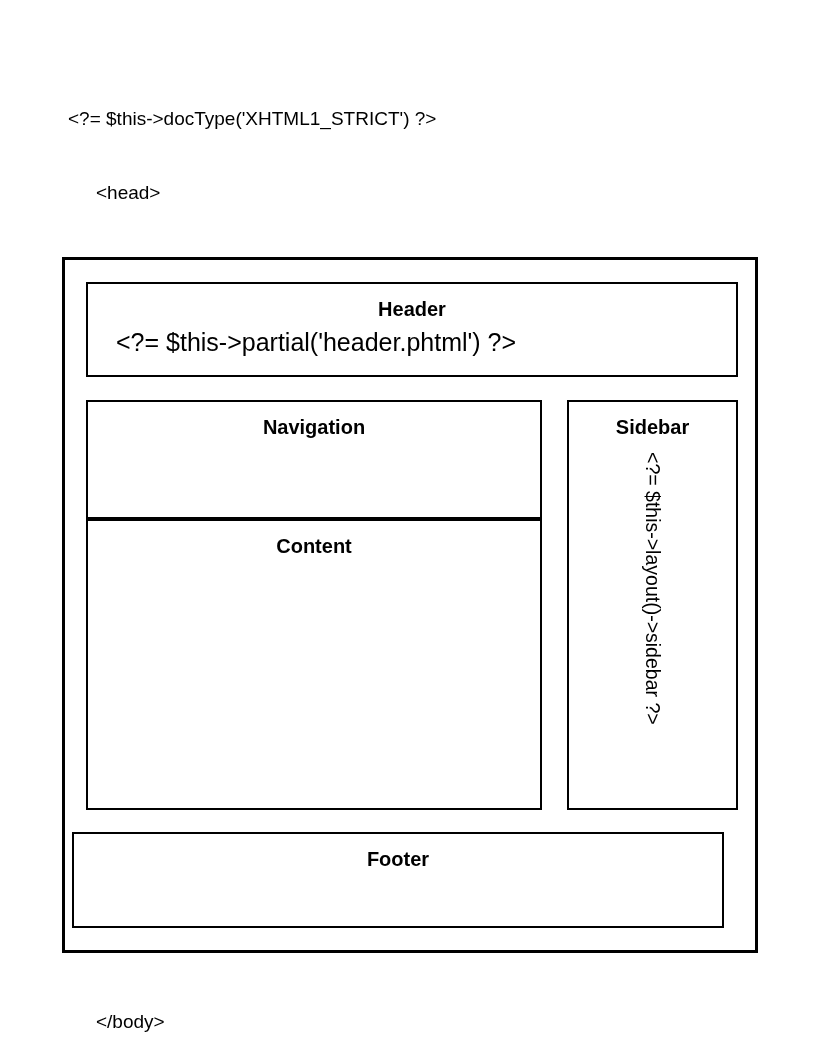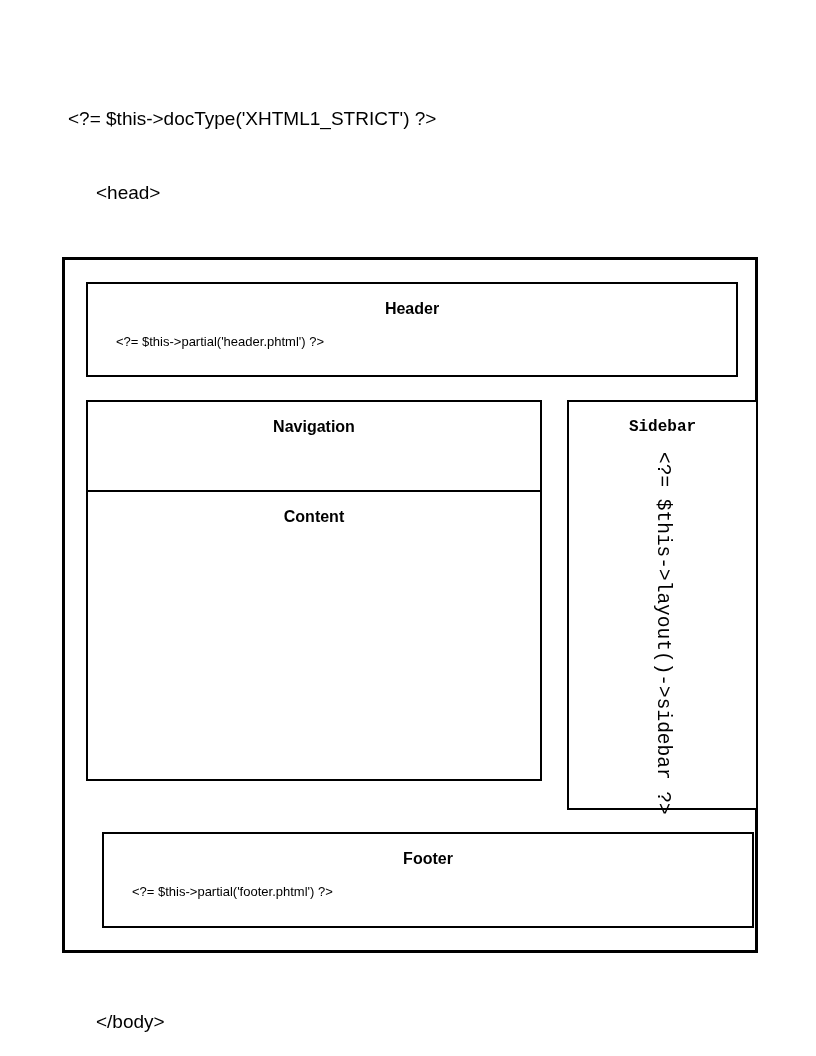--- a/index.html
+++ b/index.html
@@ -17,33 +17,33 @@
   .code-top { position: absolute; left: 68px; top: 58px; }
   .code-bottom { position: absolute; left: 68px; top: 961px; }
   .indent-0 { padding-left: 0; }
   .indent-1 { padding-left: 28px; }
   .indent-2 { padding-left: 52px; }
 
   .box { position: absolute; border: 2px solid #000000; background: #ffffff; }
   .outer-box   { left: 62px;  top: 257px; width: 696px; height: 696px; border-width: 3px; }
   .header-box  { left: 86px;  top: 282px; width: 652px; height: 95px; }
   .nav-box     { left: 86px;  top: 400px; width: 456px; height: 119px; }
-  .content-box { left: 86px;  top: 490px; width: 456px; height: 291px; }
-  .sidebar-box { left: 567px; top: 400px; width: 191px; height: 410px; font-family: Liberation Mono, monospace; }
-  .footer-box  { left: 102px;  top: 832px; width: 652px; height: 96px; }
+  .content-box { left: 86px;  top: 519px; width: 456px; height: 291px; }
+  .sidebar-box { left: 567px; top: 400px; width: 171px; height: 410px; }
+  .footer-box  { left: 72px;  top: 832px; width: 652px; height: 96px; }
 
   .box-title {
     font-weight: bold;
-    font-size: 16px;
+    font-size: 20px;
     line-height: 24px;
     text-align: center;
     margin-top: 13px;
   }
   .box-code {
-    font-size: 13px;
+    font-size: 25px;
     line-height: 24px;
     padding-left: 28px;
     margin-top: 9px;
     white-space: pre;
   }
   .sidebar-code {
     position: absolute;
     left: 50%;
     top: 50px;
     transform: translateX(-50%);
@@ -84,21 +84,20 @@
     <div class="box-title">Content</div>
   </div>
 
   <div class="box sidebar-box">
     <div class="box-title">Sidebar</div>
     <div class="sidebar-code">&lt;?= $this-&gt;layout()-&gt;sidebar ?&gt;</div>
   </div>
 
   <div class="box footer-box">
     <div class="box-title">Footer</div>
-    <div class="box-code">&lt;?= $this-&gt;partial('footer.phtml') ?&gt;</div>
   </div>
 
   <div class="code code-bottom">
     <div class="indent-1">&lt;/body&gt;</div>
     
   </div>
 
 </div>
 
 </body></html>

